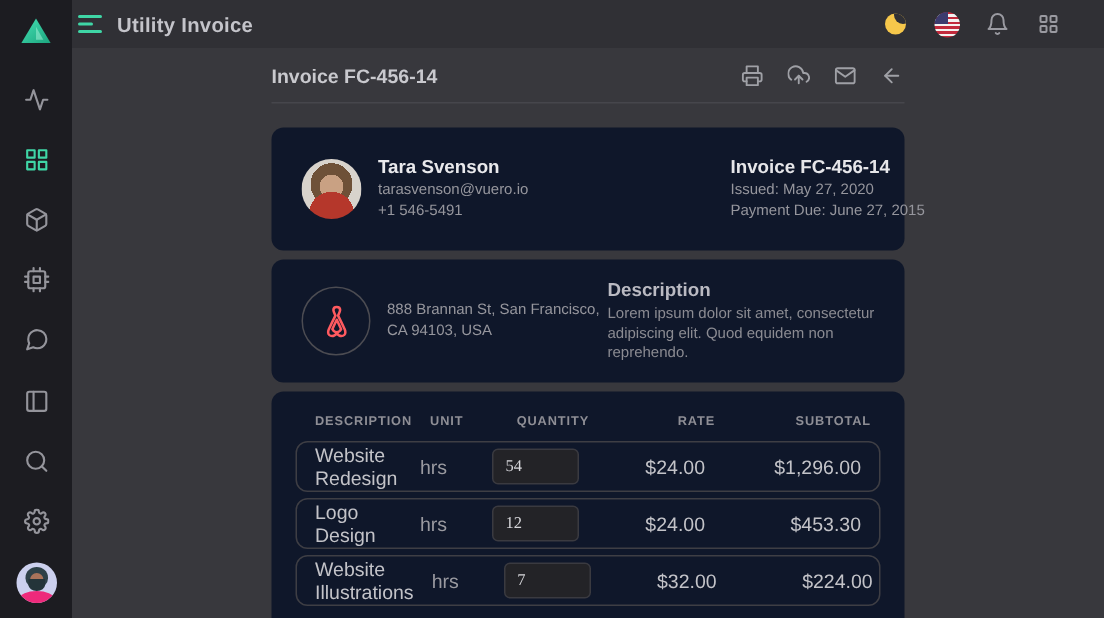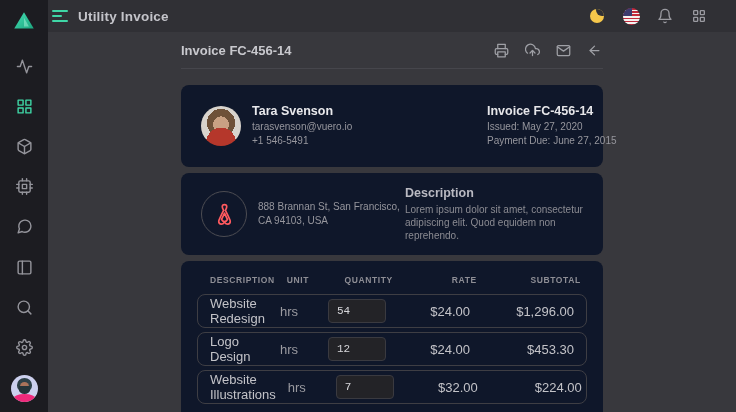--- a/index.html
+++ b/index.html
@@ -79,21 +79,21 @@
   .card-table { padding:14px 16px 16px; min-height:160px; }
   .cols { display:grid; grid-template-columns:1fr 36px 58px 72px 92px; column-gap:12px; align-items:center; }
   .thead { padding:0 13px; margin-bottom:9px; }
   .th { font-size:8.5px; font-weight:700; letter-spacing:.6px; color:#8e8e95; }
   .th.r { text-align:right; }
   .trow { height:34px; border:1px solid #3e3e44; border-radius:8px; padding:0 12px; margin-top:4px; }
   .trow:first-of-type { margin-top:0; }
   .td { font-size:13px; color:#c3c3c8; }
   .td.unit { color:#9a9aa0; }
   .td.r { text-align:right; }
-  .qty-input { width:100%; height:24px; background:#232327; border:1px solid #3a3a40; border-radius:4px; color:#d6d6da; font-size:11px; padding:0 8px; font-family:Liberation Mono, monospace; outline:none; }
+  .qty-input { width:100%; height:24px; background:#232327; border:1px solid #3a3a40; border-radius:4px; color:#d6d6da; font-size:11px; padding:0 8px; font-family:Liberation Serif, serif; outline:none; }
 </style>
 </head>
 <body>
 
 <div class="app">
 
   <aside class="sidebar">
     <div class="logo">
       <svg viewBox="0 0 24 24" width="26" height="26">
         <defs>

